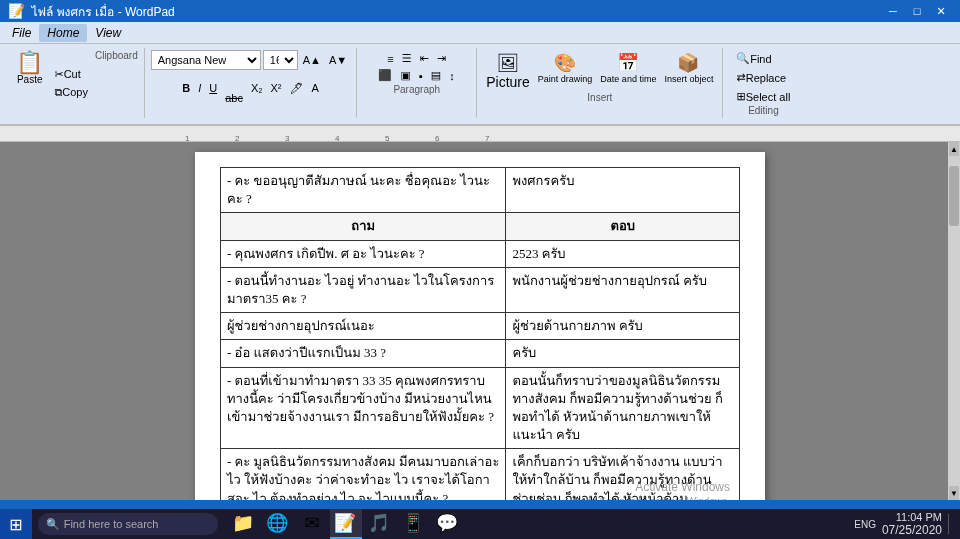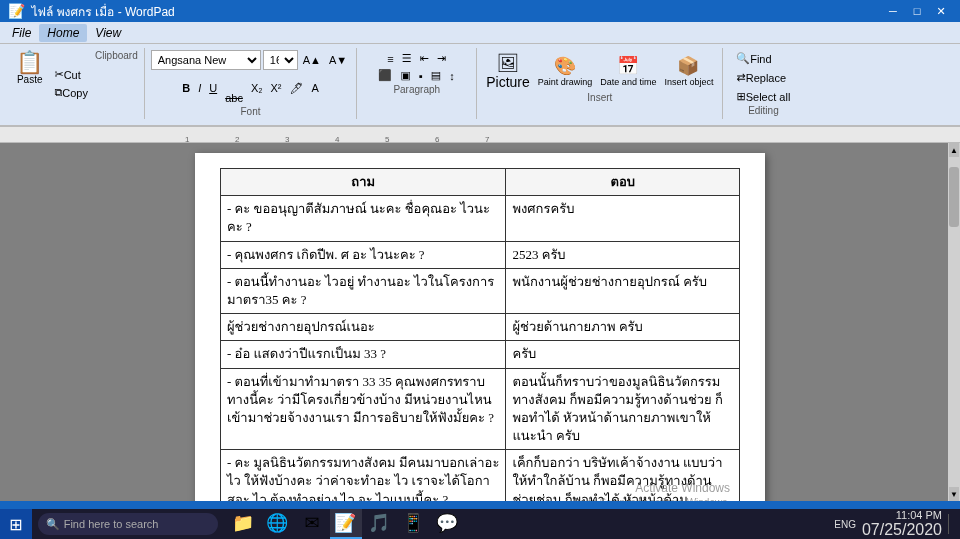--- a/index.html
+++ b/index.html
@@ -55,21 +55,21 @@
     }
     .ribbon-group {
       display: flex;
       flex-direction: column;
       align-items: center;
       border-right: 1px solid #bbb;
       padding: 2px 6px;
       min-width: 50px;
     }
     .ribbon-group:last-child { border-right: none; }
-    .ribbon-tools { display: flex; align-items: center; gap: 2px; flex-wrap: wrap; }
+    .ribbon-tools { display: flex; gap: 2px; flex-wrap: wrap; }
     .ribbon-btn {
       background: none; border: none; cursor: pointer;
       padding: 2px 3px; border-radius: 2px; font-size: 11px; display: flex; align-items: center;
     }
 
     
     .clipboard-group {
       display: flex;
       align-items: stretch;
       border-right: 1px solid #bbb;
@@ -215,21 +215,21 @@
       border-bottom: 2px solid transparent;
     }
     .taskbar-app.active { border-bottom: 2px solid #42a5f5; background: rgba(255,255,255,0.1); }
     .taskbar-right {
       margin-left: auto;
       display: flex; align-items: center; gap: 6px;
       color: #ddd; font-size: 10px; padding-right: 8px;
     }
     .taskbar-clock { text-align: right; }
     .taskbar-time { font-size: 11px; }
-    .taskbar-date { font-size: 16px; }
+    .taskbar-date { font-size: 12px; }
 
     .activate-windows {
       position: absolute;
       bottom: 45px;
       right: 35px;
       color: rgba(0,0,0,0.4);
       font-size: 11px;
       text-align: right;
       pointer-events: none;
     }
@@ -297,21 +297,20 @@
       <div class="ribbon-tools">
         <button class="ribbon-btn" style="font-weight:bold;">B</button>
         <button class="ribbon-btn" style="font-style:italic;">I</button>
         <button class="ribbon-btn" style="text-decoration:underline;">U</button>
         <button class="ribbon-btn" style="text-decoration:line-through;margin-top:20px;">abc</button>
         <button class="ribbon-btn">X₂</button>
         <button class="ribbon-btn">X²</button>
         <button class="ribbon-btn">🖊</button>
         <button class="ribbon-btn">A</button>
       </div>
-      <div class="group-label-bottom">Font</div>
     </div>
 
     <div class="ribbon-group" style="min-width:120px;">
       <div class="ribbon-tools">
         <button class="ribbon-btn">≡</button>
         <button class="ribbon-btn">☰</button>
         <button class="ribbon-btn">⇤</button>
         <button class="ribbon-btn">⇥</button>
       </div>
       <div class="ribbon-tools">
@@ -365,26 +364,26 @@
     <span style="position:absolute; left:250px; font-size:8px;">6</span>
     <span style="position:absolute; left:300px; font-size:8px;">7</span>
   </div>
 </div>
 
 <div class="doc-area" style="height: 358px;">
   <div class="page">
     <table class="doc-table">
       <tbody>
           <tr>
+        <td>- คะ ขออนุญาตีสัมภาษณ์ นะคะ ชื่อคุณอะ ไวนะคะ ?</td>
+        <td>พงศกรครับ</td>
+      </tr>
+      <tr>
         <th class="col-question">ถาม</th>
         <th class="col-answer">ตอบ</th>
-      </tr>
-      <tr>
-        <td>- คะ ขออนุญาตีสัมภาษณ์ นะคะ ชื่อคุณอะ ไวนะคะ ?</td>
-        <td>พงศกรครับ</td>
       </tr>
       <tr>
         <td>- คุณพงศกร เกิดปีพ. ศ อะ ไวนะคะ ?</td>
         <td>2523 ครับ</td>
       </tr>
       <tr>
         <td>- ตอนนี้ทำงานอะ ไวอยู่ ทำงานอะ ไวในโครงการ มาตรา35 คะ ?</td>
         <td>พนักงานผู้ช่วยช่างกายอุปกรณ์ ครับ</td>
       </tr>
       <tr>

